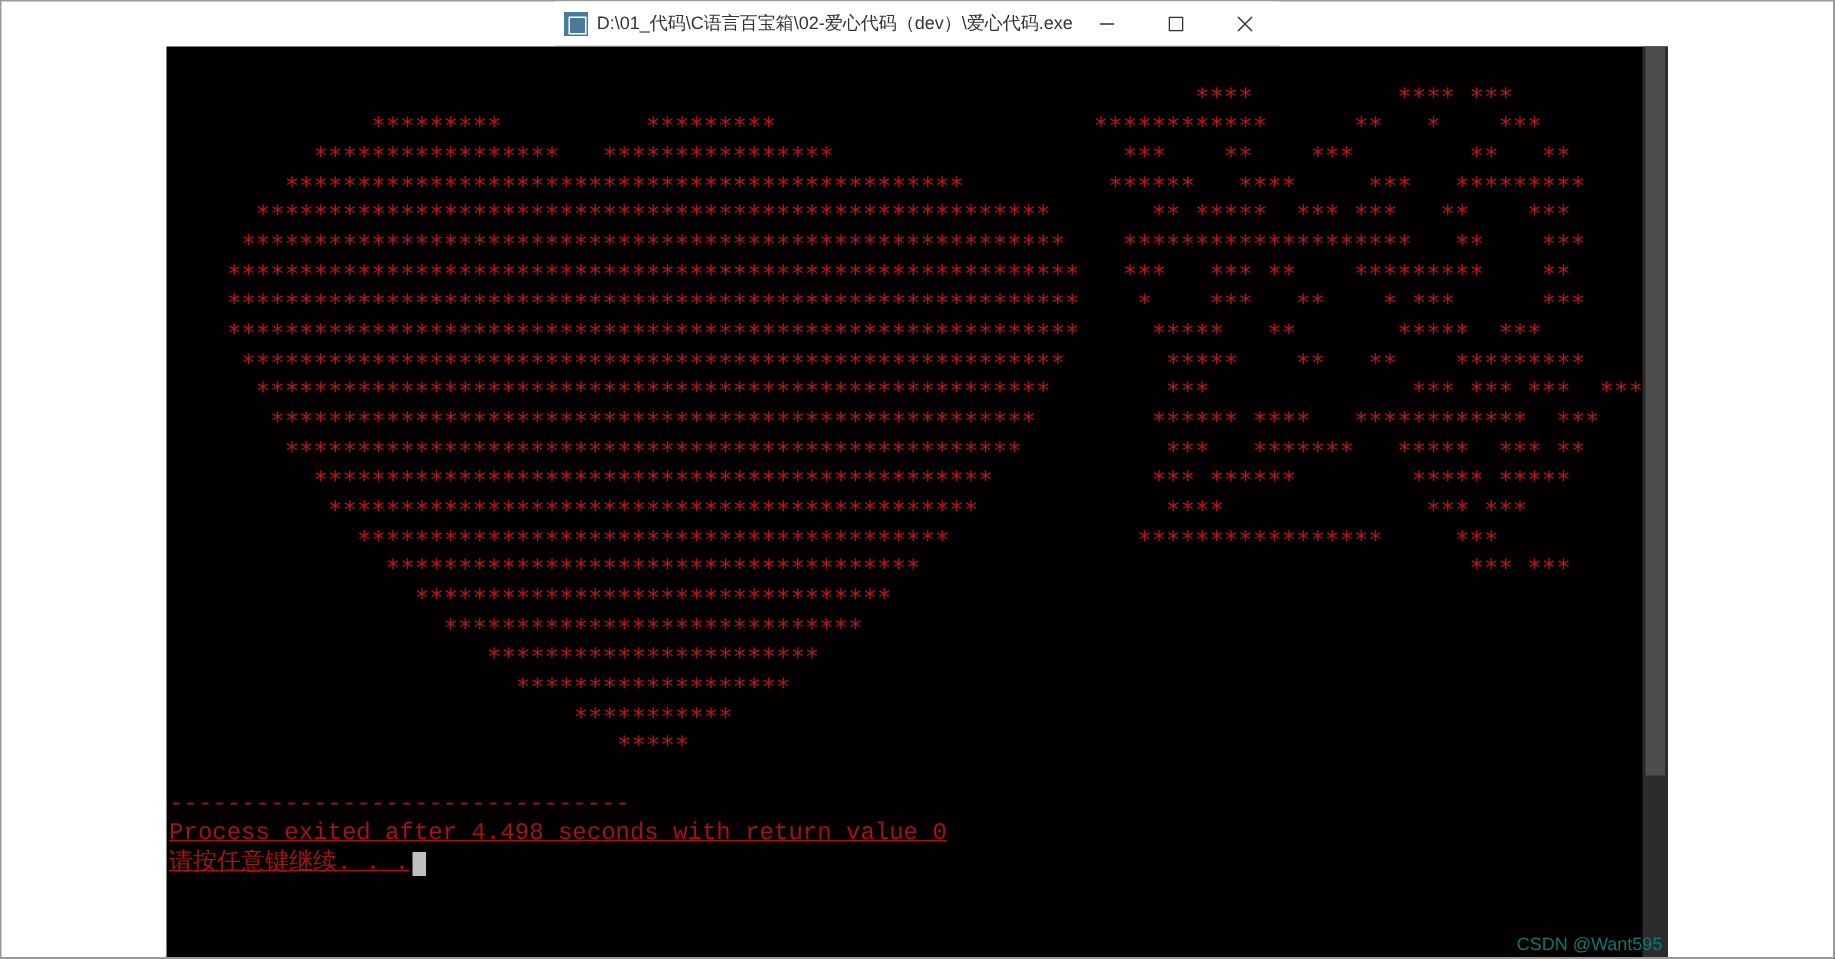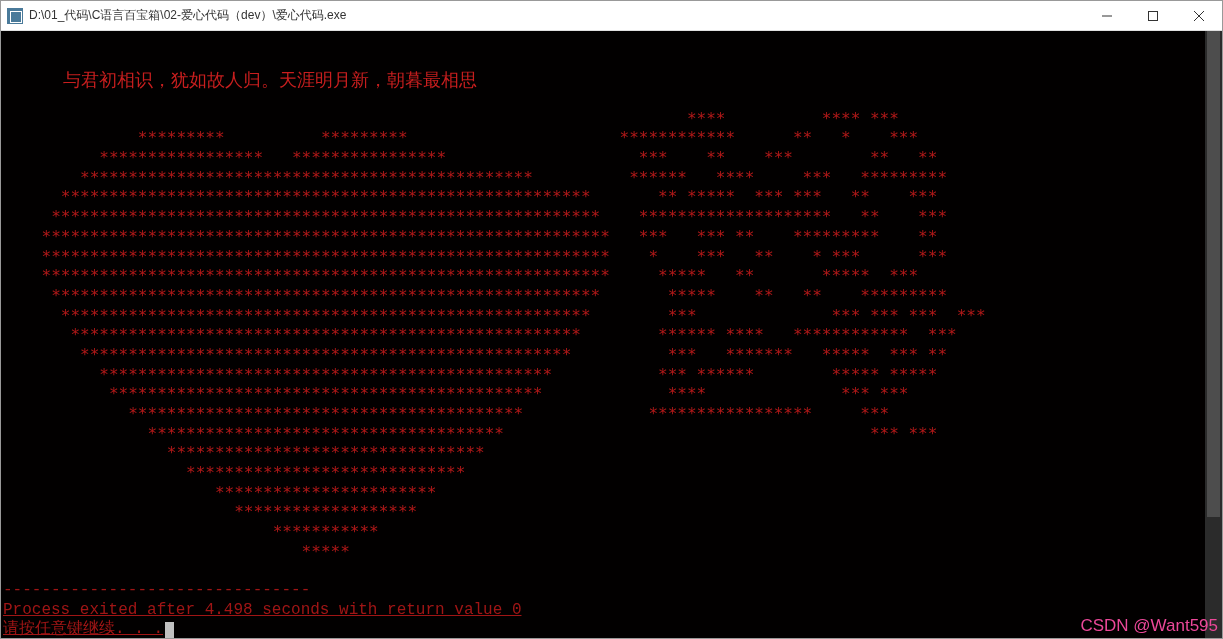--- a/index.html
+++ b/index.html
@@ -14,20 +14,21 @@
       font-family: "Microsoft YaHei", sans-serif;
       overflow: hidden;
     }
     .window {
       width: 1223px;
       height: 639px;
       background: #fff;
       border: 1px solid #999;
       display: flex;
       flex-direction: column;
+      align-items: center;
     }
     .titlebar {
       height: 30px;
       background: #fff;
       display: flex;
       align-items: center;
       border-bottom: 1px solid #e0e0e0;
       padding-left: 6px;
     }
     .app-icon {
@@ -116,22 +117,22 @@
       width:9px;
       height:16px;
       background:#c0c0c0;
       vertical-align:text-bottom;
       margin-left:2px;
     }
     .watermark{
       position:absolute;
       right:4px;
       bottom:2px;
-      color:#ec4899;
-      font-size:17px;
+      color:#0f766e;
+      font-size:12px;
       font-family:Arial,sans-serif;
     }
   </style>
 </head>
 <body>
 
 <div class="window">
   <div class="titlebar">
     <span class="app-icon"></span>
     <span class="title-text">D:\01_代码\C语言百宝箱\02-爱心代码（dev）\爱心代码.exe</span>
@@ -149,21 +150,21 @@
       <div class="wc-btn">
         <svg viewBox="0 0 10 10">
             <line x1="0" y1="0" x2="10" y2="10" stroke="#333" stroke-width="1"></line>
             <line x1="10" y1="0" x2="0" y2="10" stroke="#333" stroke-width="1"></line>
           </svg>
       </div>
     </div>
   </div>
   <div class="console">
     <div class="console-content">
-<div class="message-line">与君初相识，犹如故人归。天涯明月新，朝暮最相思</div><pre id="art">                                                                       ****          **** ***
+<pre id="art">                                                                       ****          **** ***
               *********          *********                      ************      **   *    ***
           *****************   ****************                    ***    **    ***        **   **
         ***********************************************          ******   ****     ***   *********
       *******************************************************       ** *****  *** ***   **    ***
      *********************************************************    ********************   **    ***
     ***********************************************************   ***   *** **    *********    **
     ***********************************************************    *    ***   **    * ***      ***
     ***********************************************************     *****   **       *****  ***
      *********************************************************       *****    **   **    *********
       *******************************************************        ***              *** *** ***  ***

